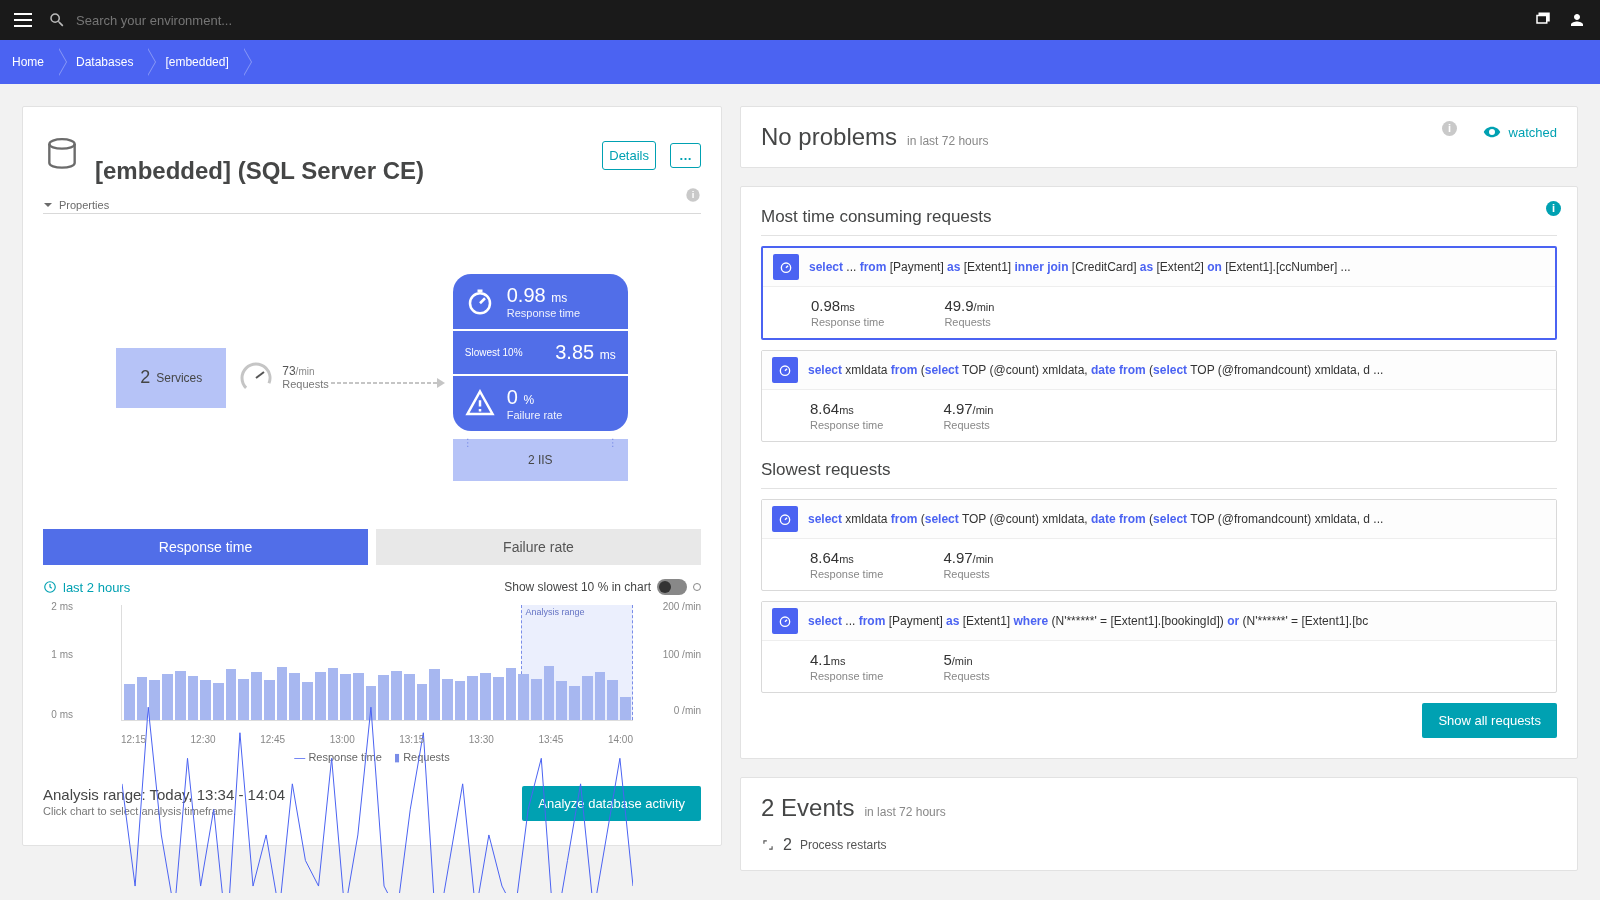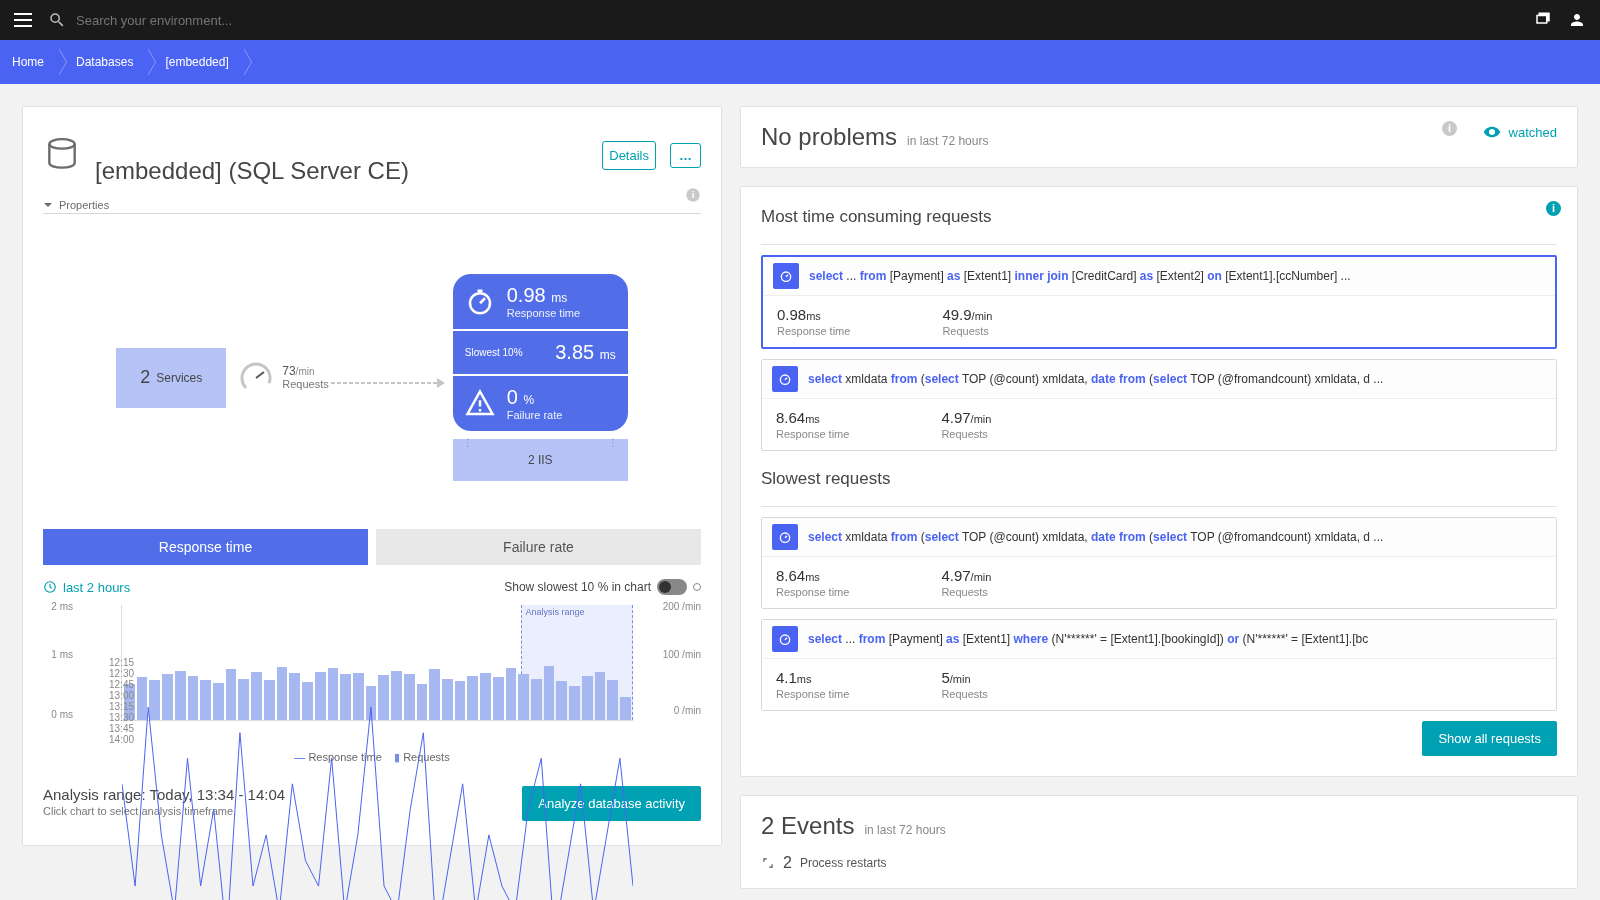--- a/index.html
+++ b/index.html
@@ -18,21 +18,21 @@
   .crumb::after { content:""; position:absolute; right:-8px; top:0; width:0; height:0; border-top:14px solid transparent; border-bottom:14px solid transparent; border-left:8px solid #4b63f2; z-index:2; }
   .crumb::before { content:""; position:absolute; right:-9px; top:0; width:0; height:0; border-top:14px solid transparent; border-bottom:14px solid transparent; border-left:8px solid rgba(255,255,255,0.35); z-index:1; }
   .crumb:first-child { padding-left: 8px; }
 
   .main { display: flex; gap: 18px; padding: 22px; align-items: flex-start; }
   .leftcol { flex: 0 0 700px; background: #fff; border: 1px solid #e2e2e2; border-radius: 2px; padding: 18px 20px 24px; position: relative; }
   .rightcol { flex: 1; display: flex; flex-direction: column; gap: 18px; }
 
   .page-head { display: flex; align-items: center; gap: 14px; }
   .db-icon { width: 38px; height: 38px; }
-  .page-title { font-size: 24px; font-weight: 400; color: #454646; flex: 1; margin-top: 32px; }
+  .page-title { font-size: 24px; font-weight: 700; color: #454646; flex: 1; margin-top: 32px; }
   .btn-outline { border: 1px solid #00a1b2; background: #fff; color: #00a1b2; padding: 6px 6px; font-size: 13px; border-radius: 3px; cursor: pointer; }
   .btn-outline.sq { padding: 4px 8px; font-weight: bold; }
 
   .props { margin-top: 14px; border-bottom: 1px solid #d9d9d9; padding-bottom: 2px; display: flex; align-items: center; gap: 6px; color: #6b6b6b; font-size: 11px; cursor: pointer; }
   .props svg { width: 10px; height: 10px; fill:#6b6b6b; }
   .info-icon { position: absolute; right: 20px; top: 80px; width: 16px; height: 16px; fill: #c9c9c9; }
 
   .flow { display:flex; align-items:center; justify-content:center; padding: 60px 10px 40px; gap: 12px; }
   .svc-chip { background: #b6c3f7; color:#454646; width: 110px; height: 60px; display:flex; align-items:center; justify-content:center; font-size:12px; }
   .svc-chip b { font-size: 18px; font-weight: 300; margin-right: 6px; }
@@ -72,47 +72,47 @@
 
   .chart { position:relative; height: 140px; margin-top:10px; }
   .ylab { position:absolute; left:36px; font-size:10px; color:#888; transform:translateX(-100%); padding-right:6px; }
   .ylabR { position:absolute; right:0; font-size:10px; color:#888; }
   .plot { position:absolute; left:78px; right:68px; top:0; bottom:24px; border-left:1px solid #ddd; border-bottom:1px solid #ddd; }
   .bars { position:absolute; left:0; right:0; bottom:0; top:0; display:flex; align-items:flex-end; gap:2px; padding:0 2px;}
   .bar { flex:1; background:#a7b7f0; }
   .linechart{ position:absolute; left:0; right:0; top:0; bottom:0; }
   .range-hl{ position:absolute; right:0; top:0; bottom:0; width:22%; background:rgba(120,150,240,0.15); border-left:1px dashed #7a8de8; border-right:1px dashed #7a8de8;}
   .range-hl span{ position:absolute; top:2px; left:4px; font-size:9px; color:#6574c4;}
-  .xlabels{position:absolute; left:66px; right:68px; bottom:0; display:flex; justify-content:space-between; font-size:10px; color:#888;flex-direction:column;}
+  .xlabels{position:absolute; left:78px; right:68px; bottom:0; display:flex; justify-content:space-between; font-size:10px; color:#888;}
   .legend{ text-align:center; font-size:11px; color:#666; margin-top:6px;}
   .legend .l1{color:#4b63f2;} .legend .l2{color:#7a8de8;}
 
   .analysis-row{display:flex; justify-content:space-between; align-items:flex-start; margin-top:22px;}
   .analysis-row h4{font-size:15px; font-weight:400; color:#454646;}
   .analysis-row p{font-size:11px; color:#777; margin-top:2px;}
   .btn-teal{ background:#00a1b2; color:#fff; border:none; padding:10px 16px; font-size:13px; border-radius:2px; cursor:pointer;}
 
   .panel{ background:#fff; border:1px solid #e2e2e2; border-radius:2px; padding:16px 20px; position:relative;}
   .panel-head{ display:flex; align-items:baseline; gap:10px;}
   .panel-head h2{font-size:24px; font-weight:300; color:#454646;}
   .panel-head small{font-size:12px; color:#888;}
   .watched{position:absolute; right:20px; top:16px; display:flex; align-items:center; gap:8px; color:#00a1b2; font-size:13px;}
   .watched svg{width:18px;height:18px;fill:#00a1b2;}
   .info-dot{position:absolute;right:16px;top:14px;width:15px;height:15px;border-radius:50%;background:#00a1b2;color:#fff;font-size:11px;text-align:center;line-height:15px;font-weight:bold;}
   .info-dot.gray{background:#c9c9c9;}
 
-  .sect-title{font-size:17px; font-weight:300; color:#454646; margin:4px 0 10px; border-bottom:1px solid #e2e2e2; padding-bottom:17px;}
+  .sect-title{font-size:17px; font-weight:300; color:#454646; margin:4px 0 10px; border-bottom:1px solid #e2e2e2; padding-bottom:8px;}
   .req-card{border:1px solid #d9d9d9; border-radius:2px; margin-bottom:10px; cursor:pointer;}
   .req-card.sel{border:2px solid #4b63f2;}
   .req-head{display:flex; align-items:center; gap:10px; padding:6px 10px; border-bottom:1px solid #eee; background:#fdfdfd;white-space:nowrap; overflow:hidden;}
   .req-icon{width:26px;height:26px;background:#4b63f2;border-radius:2px;display:flex;align-items:center;justify-content:center;flex-shrink:0;}
   .req-icon svg{width:16px;height:16px;fill:#fff;}
   .sql{font-size:12px; overflow:hidden; text-overflow:ellipsis;}
   .kw{color:#4b63f2;font-weight:bold;}
-  .req-body{display:flex; gap:92px; padding:10px 14px;}
+  .req-body{display:flex; gap:60px; padding:10px 14px;margin-left:34px;}
   .metric-col .val{font-size:15px; color:#333;}
   .metric-col .val small{font-size:11px;}
   .metric-col .lab{font-size:11px; color:#888; margin-top:2px;}
   .show-all{text-align:right; margin-top:6px;}
 
   .events h2{display:inline;}
   .ev-row{display:flex;align-items:center;gap:8px;margin-top:14px;font-size:12px;color:#555;}
   .ev-row b{font-size:16px;font-weight:300;color:#454646;}
 </style>
 </head>

